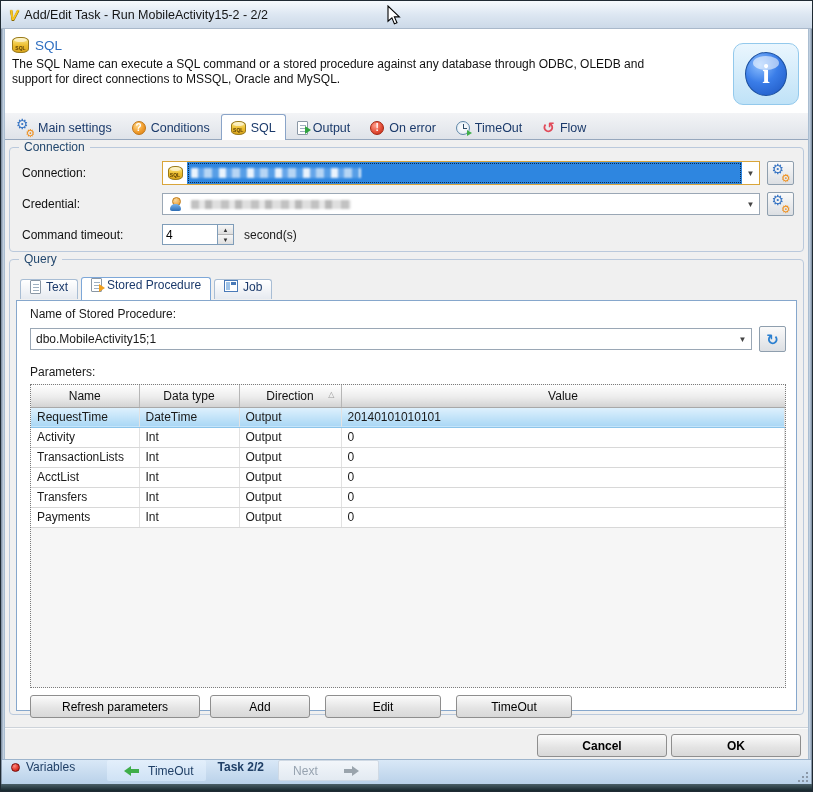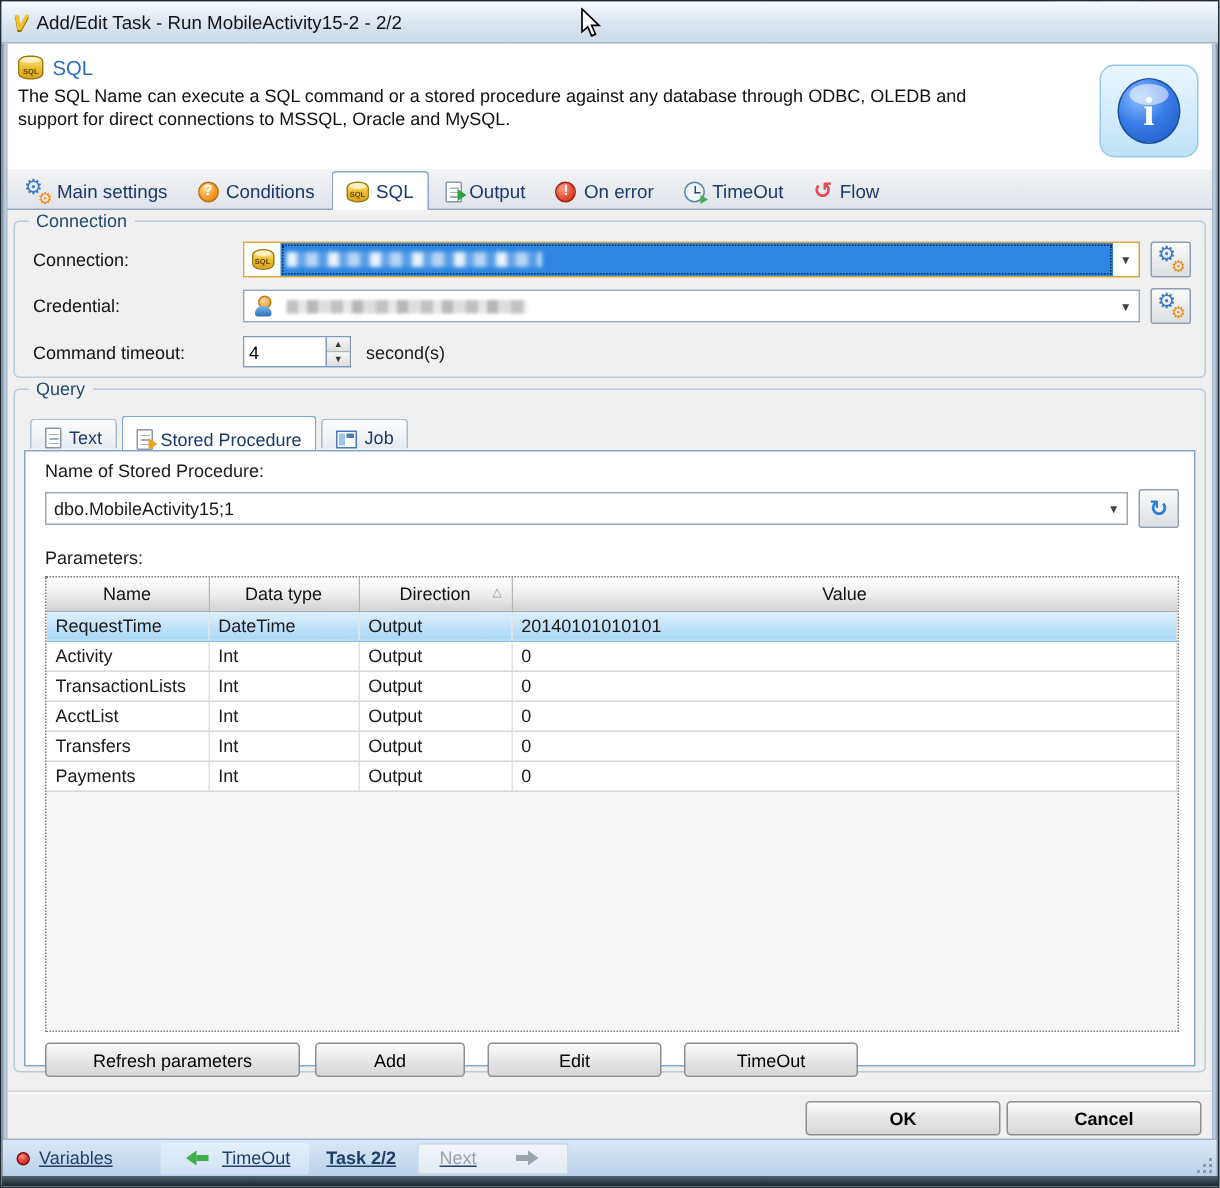--- a/index.html
+++ b/index.html
@@ -120,21 +120,21 @@
     background:linear-gradient(#fafafa,#dcdfe3);display:flex;align-items:center;justify-content:center;flex:0 0 auto;}
   
   .spinner{width:72px;height:21px;border:1px solid #7f9db9;background:#fff;display:flex;}
   .spinner input{flex:1;border:none;outline:none;padding:0 3px;font:inherit;min-width:0;background:#fff;}
   .spin-btns{width:16px;border-left:1px solid #7f9db9;display:flex;flex-direction:column;}
   .spin-btns div{flex:1;background:linear-gradient(#f7f7f7,#dedede);display:flex;align-items:center;justify-content:center;font-size:6px;color:#333;}
   .spin-btns .up{border-bottom:1px solid #b5b5b5;}
   .unit{margin-left:10px;}
   
   .qtabs{display:flex;align-items:flex-end;padding-left:10px;margin-top:17px;position:relative;z-index:3;gap:3px;}
-  .qtab{display:flex;align-items:flex-end;gap:5px;padding:0 9px;height:20px;color:#1b3a6b;
+  .qtab{display:flex;align-items:flex-start;gap:5px;padding:0 9px;height:20px;color:#1b3a6b;
     background:linear-gradient(#ffffff,#e6eaf0);border:1px solid #a8bdd4;border-bottom:none;
     border-radius:3px 3px 0 0;}
   .qtab.selected{background:#fff;border-color:#7da7d8;height:23px;margin-bottom:-1px;z-index:4;}
   .qpanel{position:absolute;left:6px;right:6px;top:40px;bottom:3px;background:#fff;
     border:1px solid #86a7cc;padding:6px 10px 0 13px;}
   .sp-row{display:flex;align-items:center;margin-top:5px;}
   .sp-combo{flex:1;height:22px;border:1px solid #9aa7b5;background:#fff;display:flex;align-items:stretch;}
   .sp-combo .val{flex:1;display:flex;align-items:center;padding:0 5px;}
   .sp-combo .dd{width:17px;display:flex;align-items:center;justify-content:center;font-size:8px;color:#444;}
   .refresh-btn{width:27px;height:26px;margin-left:7px;border:1px solid #8f9fae;border-radius:2px;
@@ -159,21 +159,21 @@
     display:flex;align-items:center;justify-content:center;}
   .btn.p1{width:170px;} .btn.p2{width:100px;margin-left:10px;} .btn.p3{width:116px;margin-left:15px;}
   
   .footer-sep{position:absolute;left:1px;right:1px;top:726px;height:2px;
     border-top:1px solid #cdd3da;border-bottom:1px solid #fbfbfb;}
   .footer-buttons{position:absolute;top:733px;right:11px;display:flex;gap:4px;z-index:20;}
   .btn.dlg{width:130px;height:23px;font-weight:bold;}
   
   .statusbar{position:absolute;left:1px;right:1px;bottom:7px;height:25px;z-index:42;
     background:linear-gradient(#d9e8f7,#b9d1e9);border-top:1px solid #9db4cc;
-    display:flex;align-items:center;color:#1f3f66;text-decoration:underline;}
+    display:flex;align-items:flex-start;color:#1f3f66;}
   .sb-vars{display:flex;align-items:center;gap:6px;padding-left:9px;width:105px;}
   .red-dot{width:9px;height:9px;border-radius:50%;border:1px solid #7a0c0c;
     background:radial-gradient(circle at 35% 30%,#ff8a80,#e03a2e 55%,#a81208);}
   .sb-prev{display:flex;align-items:center;gap:9px;padding:0 12px;height:21px;
     background:linear-gradient(#e3effb,#cfe2f5);border-radius:2px;}
   .sb-task{font-weight:bold;margin-left:12px;}
   .sb-next{display:flex;align-items:center;gap:26px;justify-content:center;margin-left:14px;
     height:21px;padding:0 14px;background:linear-gradient(#f2f6fa,#e3eaf2);
     border:1px solid #cfd9e4;border-radius:2px;color:#97a3b0;}
   .arr-l{display:flex;align-items:center;}
@@ -405,22 +405,22 @@
         <div class="btn p1">Refresh parameters</div>
         <div class="btn p2">Add</div>
         <div class="btn p3">Edit</div>
         <div class="btn p3">TimeOut</div>
       </div>
     </div>
   </div>
 
   <div class="footer-sep"></div>
   <div class="footer-buttons">
+    <div class="btn dlg">Cancel</div>
     <div class="btn dlg">OK</div>
-    <div class="btn dlg">Cancel</div>
   </div>
 
   <div class="statusbar">
     <div class="sb-vars">
       <span class="red-dot"></span>
       <span>Variables</span>
     </div>
     <div class="sb-prev">
       <span class="arr-l"></span>
       <span>TimeOut</span>

